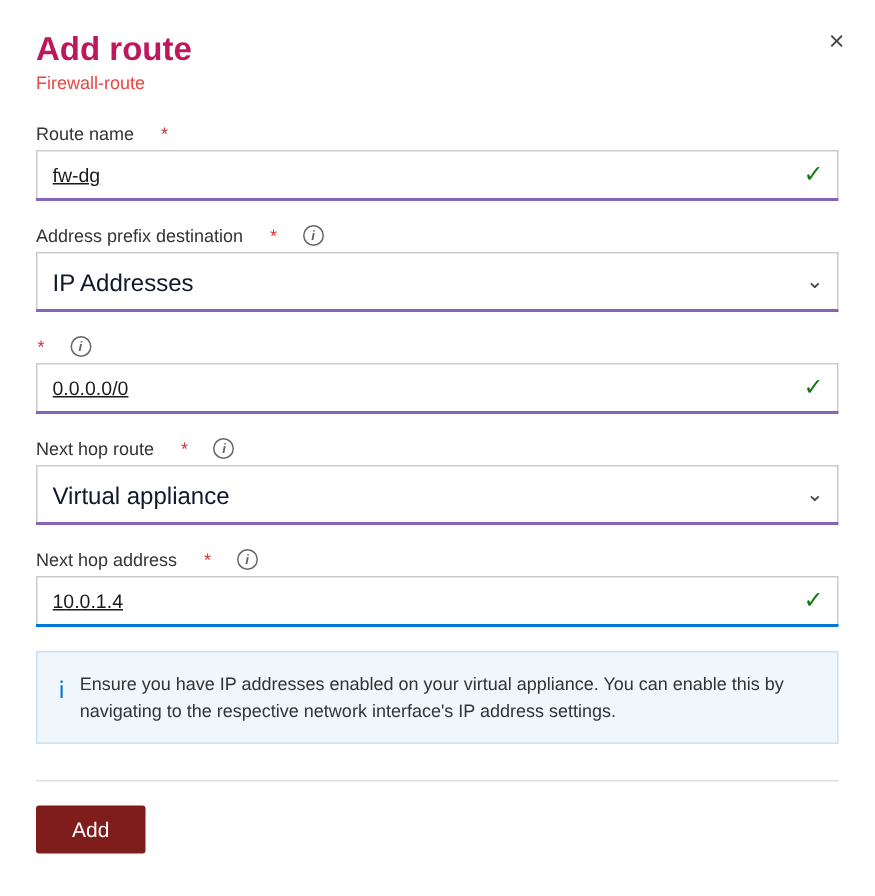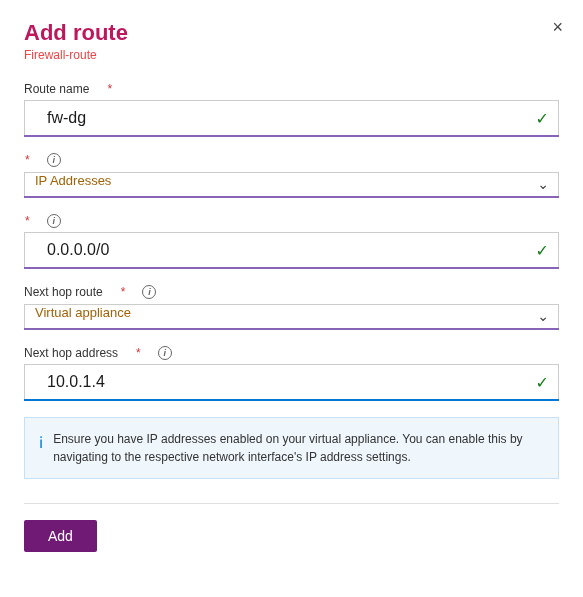--- a/index.html
+++ b/index.html
@@ -74,48 +74,49 @@
     .field-input-wrap {
       position: relative;
       border-bottom: 2px solid #8764b8;
     }
     .field-input-wrap input {
       width: 100%;
       border: none;
       border-top: 1px solid #ccc;
       border-left: 1px solid #ccc;
       border-right: 1px solid #ccc;
-      padding: 8px 36px 8px 22px;
-      font-size: 16px;
+      padding: 8px 36px 8px 10px;
+      font-size: 13px;
       color: #1a1a1a;
       outline: none;
       background: #fff;
+      text-decoration: underline;
     }
     .field-input-wrap.active-field {
       border-bottom: 2px solid #0078d4;
     }
     .field-input-wrap .check-icon {
       position: absolute;
       right: 10px;
       top: 50%;
       transform: translateY(-50%);
       color: #107c10;
       font-size: 16px;
     }
     .field-select-wrap {
       position: relative;
       border-bottom: 2px solid #8764b8;
     }
     .field-select-wrap select {
       width: 100%;
       border: 1px solid #ccc;
       border-bottom: none;
-      padding: 0 36px 8px 10px;
-      font-size: 13px;
-      color: #a16207;
+      padding: 12px 36px 8px 10px;
+      font-size: 16px;
+      color: #0f172a;
       outline: none;
       background: #fff;
       appearance: none;
       -webkit-appearance: none;
       cursor: pointer;
     }
     .field-select-wrap .chevron-icon {
       position: absolute;
       right: 10px;
       top: 50%;
@@ -144,21 +145,21 @@
       font-size: 12px;
       color: #333;
       line-height: 1.5;
     }
     .divider {
       border: none;
       border-top: 1px solid #e0e0e0;
       margin: 8px 0 16px 0;
     }
     .add-btn {
-      background: #701a75;
+      background: #7f1d1d;
       color: #fff;
       border: none;
       padding: 8px 24px;
       font-size: 14px;
       font-weight: 500;
       cursor: pointer;
       border-radius: 2px;
     }
   </style>
 </head>
@@ -183,20 +184,21 @@
     </div>
     <div class="field-input-wrap">
       <input type="text" value="fw-dg" style="">
       <span class="check-icon">✓</span>
     </div>
   </div>
 
   
   <div class="field-group">
     <div class="field-label">
+      <span>Address prefix destination</span>
       <span class="required">*</span>
       <span class="info-icon">i</span>
     </div>
     <div class="field-select-wrap">
       <select>
         <option>IP Addresses</option>
         <option>Service Tag</option>
         <option>CIDR</option>
       </select>
       <span class="chevron-icon">⌄</span>

